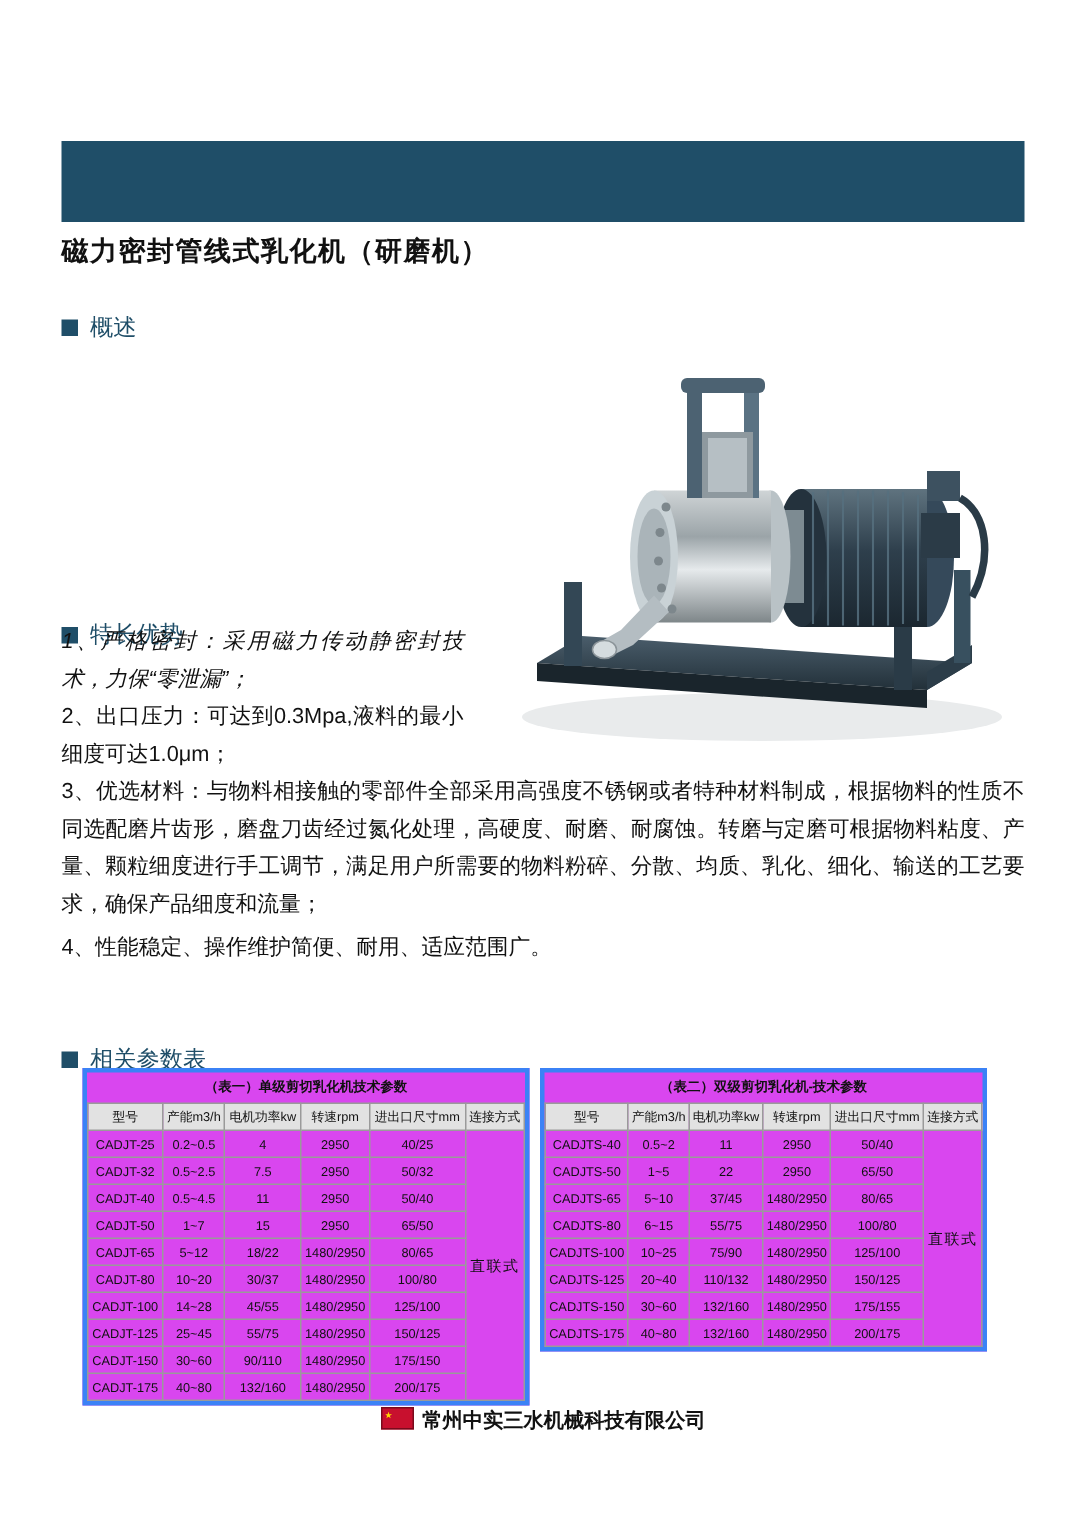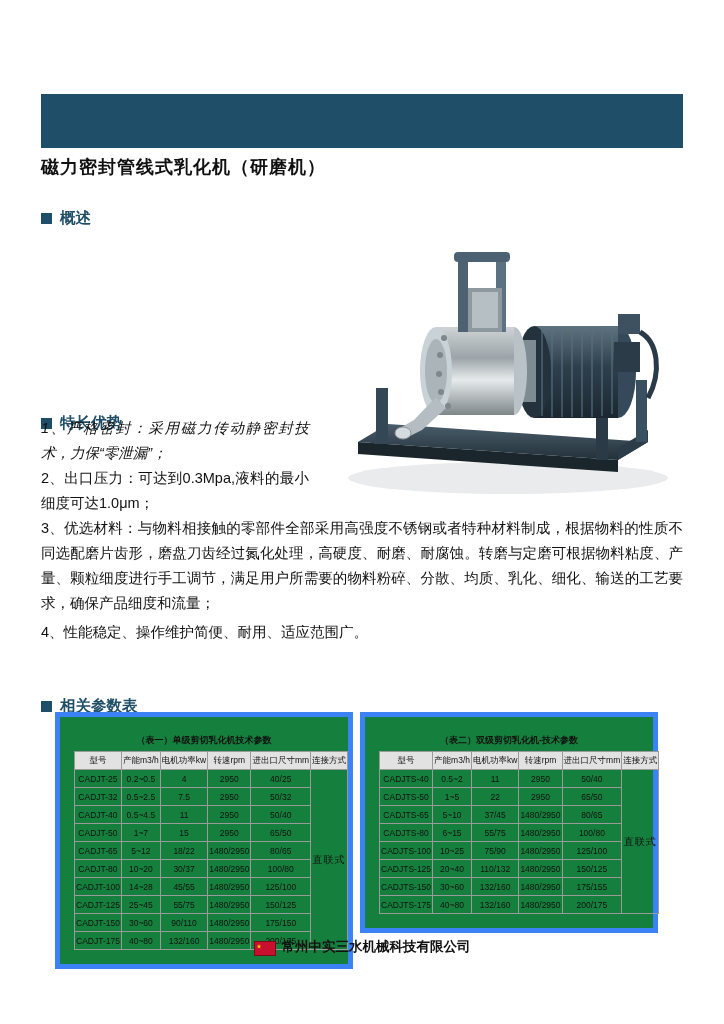--- a/index.html
+++ b/index.html
@@ -43,21 +43,21 @@
     line-height: 34px;
   }
 
   
   .section-head {
     position: absolute;
     display: flex;
     align-items: center;
     gap: 8px;
     font-size: 15.5px;
-    font-weight: bold;
+    font-weight: normal;
     color: #1f4e68;
   }
   .sq {
     display: inline-block;
     width: 11px;
     height: 11px;
     background: #1f4e68;
   }
 
   .body-text {
@@ -105,40 +105,40 @@
   table.param thead th {
     background: #e2e2e2;
     font-weight: normal;
     font-size: 8.5px;
   }
   table.param td.link {
     font-size: 10px;
     letter-spacing: 1px;
   }
   .tbl-outer {
-    border: 5px solid #3b82f6;
-    background: #15803d;
-    padding: 14px;
+    border: 3px solid #3b82f6;
+    background: #d946ef;
+    padding: 0;
   }
 
   
   .footer {
     position: absolute;
     left: 0;
     top: 938px;
     width: 724px;
     text-align: center;
   }
   .company {
     font-size: 13.5px;
     font-weight: bold;
     color: #111;
     display: flex;
     justify-content: center;
-    align-items: flex-end;
+    align-items: flex-start;
     gap: 6px;
   }
   .flag {
     display: inline-block;
     width: 20px;
     height: 13px;
     background: #c8102e;
     position: relative;
     border: 1px solid #7a0a1c;
   }

